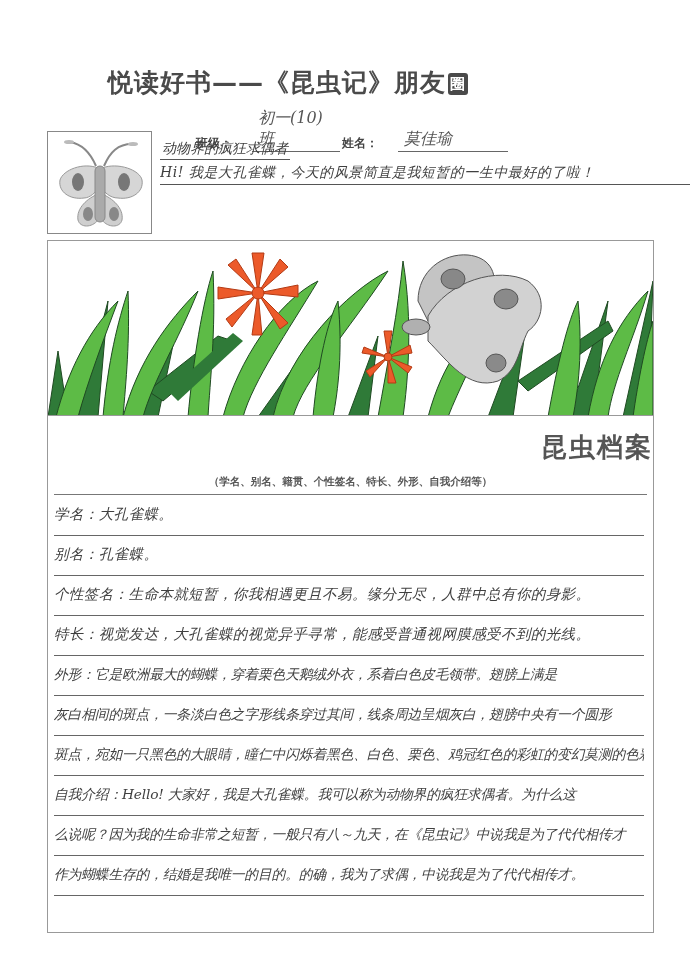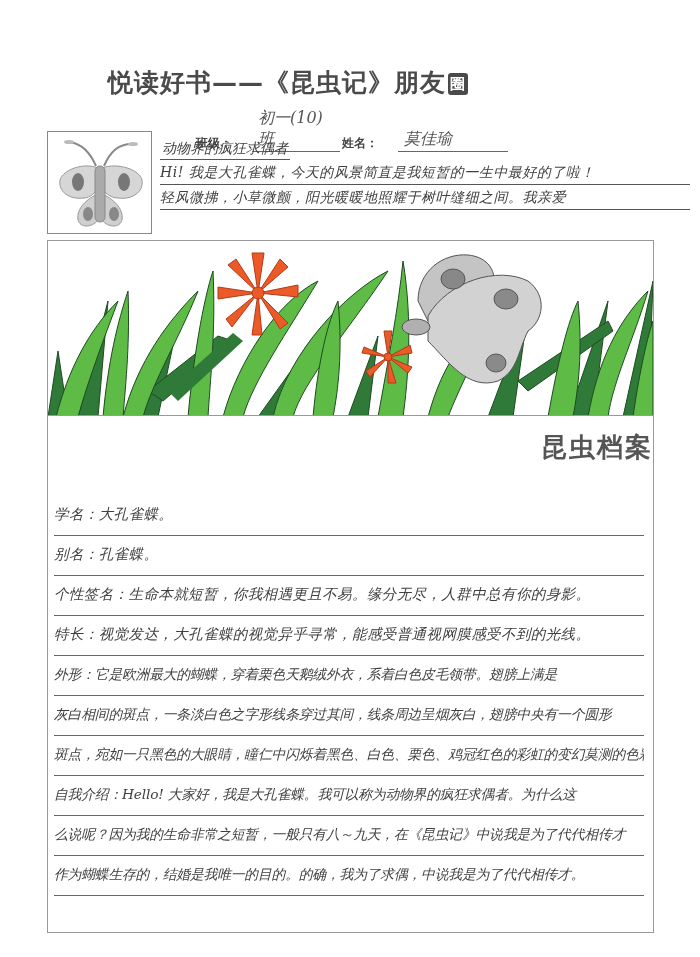--- a/index.html
+++ b/index.html
@@ -89,21 +89,20 @@
     <ellipse cx="76" cy="50" rx="6" ry="9" fill="#777"></ellipse>
     <ellipse cx="40" cy="82" rx="5" ry="7" fill="#888"></ellipse>
     <ellipse cx="66" cy="82" rx="5" ry="7" fill="#888"></ellipse>
     <rect x="47" y="34" width="10" height="56" rx="5" fill="#aaa" stroke="#888"></rect>
   </svg>
 </div>
 
 <div class="intro hand">
   <div class="heading">动物界的疯狂求偶者</div>
   <div class="line">Hi! 我是大孔雀蝶，今天的风景简直是我短暂的一生中最好的了啦！</div>
-  <div class="line">轻风微拂，小草微颤，阳光暖暖地照耀于树叶缝细之间。我亲爱</div>
 </div>
 
 <div class="scene">
   <svg width="607" height="176" viewBox="0 0 607 176">
 
     <g fill="#2f7a38" stroke="#1f4a22" stroke-width="1">
       <path d="M0 176 L10 110 L20 176 Z"></path>
       <path d="M30 176 L60 60 L50 176 Z"></path>
       <path d="M90 176 L130 80 L110 176 Z"></path>
       <path d="M210 176 L250 120 L235 176 Z"></path>
@@ -160,20 +159,21 @@
       <ellipse cx="405" cy="38" rx="12" ry="10" fill="#888"></ellipse>
       <ellipse cx="458" cy="58" rx="12" ry="10" fill="#8a8a8a"></ellipse>
       <ellipse cx="448" cy="122" rx="10" ry="9" fill="#8a8a8a"></ellipse>
       <ellipse cx="368" cy="86" rx="14" ry="8" fill="#b0b0b0"></ellipse>
     </g>
   </svg>
 </div>
 
 <div class="archive">
   <div class="a-title">昆虫档案</div>
+  <div class="a-sub">（学名、别名、籍贯、个性签名、特长、外形、自我介绍等）</div>
   <div class="rows hand">
     <div class="row">学名：大孔雀蝶。</div>
     <div class="row">别名：孔雀蝶。</div>
     <div class="row">个性签名：生命本就短暂，你我相遇更且不易。缘分无尽，人群中总有你的身影。</div>
     <div class="row">特长：视觉发达，大孔雀蝶的视觉异乎寻常，能感受普通视网膜感受不到的光线。</div>
     <div class="row tight">外形：它是欧洲最大的蝴蝶，穿着栗色天鹅绒外衣，系着白色皮毛领带。翅膀上满是</div>
     <div class="row tight">灰白相间的斑点，一条淡白色之字形线条穿过其间，线条周边呈烟灰白，翅膀中央有一个圆形</div>
     <div class="row tight">斑点，宛如一只黑色的大眼睛，瞳仁中闪烁着黑色、白色、栗色、鸡冠红色的彩虹的变幻莫测的色彩。</div>
     <div class="row tight">自我介绍：Hello! 大家好，我是大孔雀蝶。我可以称为动物界的疯狂求偶者。为什么这</div>
     <div class="row tight">么说呢？因为我的生命非常之短暂，一般只有八～九天，在《昆虫记》中说我是为了代代相传才</div>

